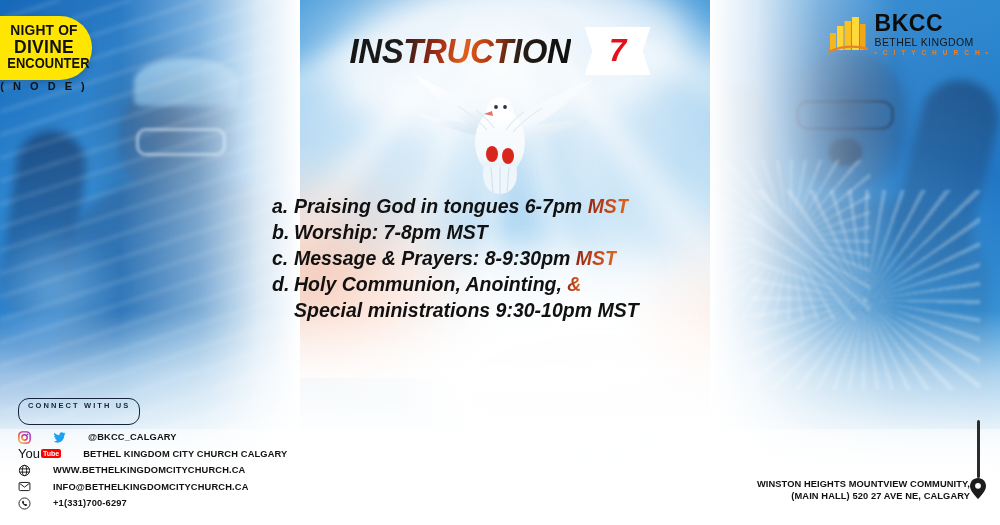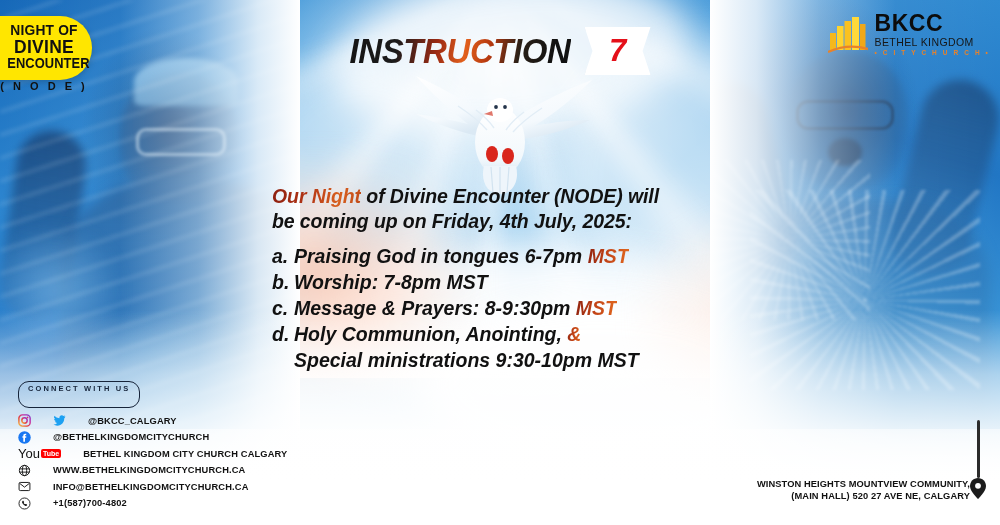--- a/index.html
+++ b/index.html
@@ -404,24 +404,20 @@
 
       <ellipse cx="100" cy="88" rx="6" ry="8" fill="#d9261c"></ellipse>
       <ellipse cx="116" cy="90" rx="6" ry="8" fill="#d9261c"></ellipse>
 
       <path d="M84 44 C92 50 98 56 102 62 M66 40 C78 48 88 56 95 64
                M132 46 C124 52 118 58 114 64 M150 42 C138 50 128 58 121 66" stroke="#e2edf6" stroke-width="1.4" fill="none"></path>
     </svg>
   </div>
 
   <div class="copy">
-    <div class="headline">
-      <span class="hl-accent">Our Night</span><span> of Divine Encounter (NODE) will</span><br>
-      <span>be coming up on Friday, 4th July, 2025:</span>
-    </div>
 
     <div class="list">
       <div class="li">
         <span class="li-mark">a.</span>
         <span class="li-txt"><span>Praising God in tongues 6-7pm </span><span class="accent">MST</span></span>
       </div>
       <div class="li">
         <span class="li-mark">b.</span>
         <span class="li-txt"><span>Worship: 7-8pm MST</span><span class="accent"></span></span>
       </div>
@@ -457,29 +453,20 @@
           </svg>
       </span>
       <span class="ic">
         <svg class="ic" viewBox="0 0 24 24">
             <path fill="#1da1f2" d="M23 4.6a9 9 0 0 1-2.6.7 4.5 4.5 0 0 0 2-2.5 9 9 0 0 1-2.9 1.1 4.5 4.5 0 0 0-7.7 4.1A12.8 12.8 0 0 1 2.5 3.3a4.5 4.5 0 0 0 1.4 6 4.4 4.4 0 0 1-2-.6v.1a4.5 4.5 0 0 0 3.6 4.4 4.5 4.5 0 0 1-2 .1 4.5 4.5 0 0 0 4.2 3.1A9 9 0 0 1 1 19.5a12.7 12.7 0 0 0 6.9 2c8.3 0 12.8-6.9 12.8-12.8v-.6A9.2 9.2 0 0 0 23 4.6z"></path>
           </svg>
       </span>
       <span class="crow-txt">@BKCC_CALGARY</span>
     </div>
 
-    <div class="crow">
-      <span class="ic">
-        <svg class="ic" viewBox="0 0 24 24">
-            <circle cx="12" cy="12" r="11.5" fill="#1877f2"></circle>
-        <path fill="#fff" d="M15.2 12.4h-2.3V20h-3.1v-7.6H8.2V9.8h1.6V8.3c0-2 1.2-3.3 3.4-3.3h2v2.7h-1.4c-.7 0-.9.3-.9.9v1.2h2.4z"></path>
-          </svg>
-      </span>
-      <span class="crow-txt">@BETHELKINGDOMCITYCHURCH</span>
-    </div>
 
     <div class="crow">
       <span style="display:flex;align-items:center;gap:1px;">
         <span style="font-size:13px;font-weight:normal;color:#111;line-height:1;">You</span>
         <span style="background:#ff0000;color:#fff;font-size:7px;font-weight:bold;border-radius:2px;padding:1px 2px;line-height:1;">Tube</span>
       </span>
       <span class="crow-txt">BETHEL KINGDOM CITY CHURCH CALGARY</span>
     </div>
 
     <div class="crow">
@@ -503,21 +490,21 @@
       <span class="crow-txt">INFO@BETHELKINGDOMCITYCHURCH.CA</span>
     </div>
 
     <div class="crow">
       <span class="ic">
         <svg class="ic" viewBox="0 0 24 24" fill="none" stroke="#1a1a1a" stroke-width="1.7">
           <circle cx="12" cy="12" r="10.2"></circle>
           <path d="M8.4 7.4c.6-.6 1.5-.5 1.9.2l.8 1.4c.3.5.2 1-.2 1.4l-.5.5c.5 1.2 1.5 2.2 2.7 2.7l.5-.5c.4-.4.9-.5 1.4-.2l1.4.8c.7.4.8 1.3.2 1.9-1 1-2.4 1-3.7.4a11 11 0 0 1-5-5c-.6-1.3-.5-2.7.5-3.6z" fill="#1a1a1a" stroke="none"></path>
           </svg>
       </span>
-      <span class="crow-txt">+1(587)700-4802</span>
+      <span class="crow-txt">+1(331)700-6297</span>
     </div>
   </div>
 
   <div class="addr">
     <div class="addr-txt">
       <div>WINSTON HEIGHTS MOUNTVIEW COMMUNITY,</div>
       <div>(MAIN HALL) 520 27 AVE NE, CALGARY</div>
     </div>
     <div class="pin-col">
       <div class="pin-line"></div>

